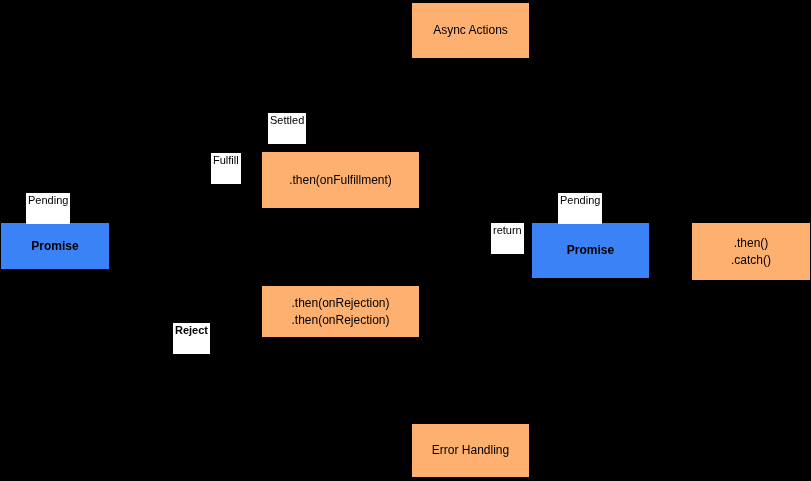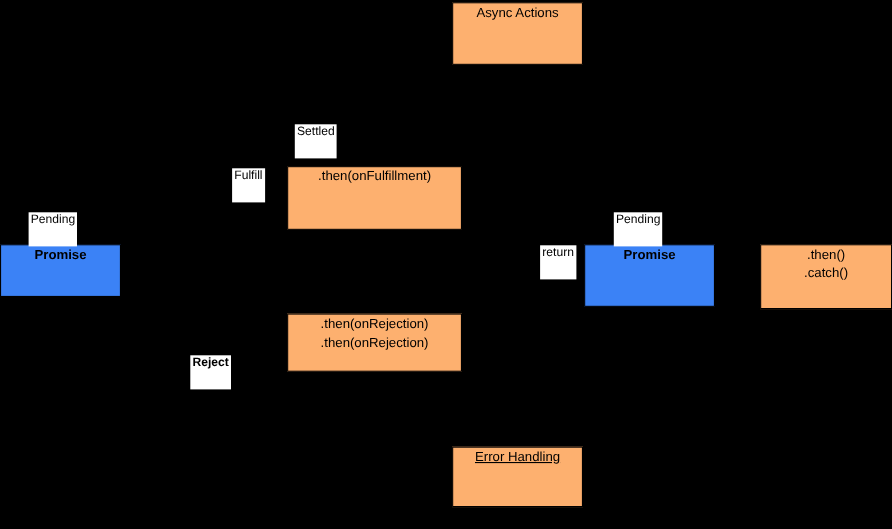--- a/index.html
+++ b/index.html
@@ -24,21 +24,21 @@
     width: 811px;
     height: 481px;
     pointer-events: none;
   }
   .node {
     position: absolute;
     box-sizing: border-box;
     display: flex;
     flex-direction: column;
     align-items: center;
-    justify-content: flex-start;
+    justify-content: center;
     text-align: center;
     color: #000000;
     font-size: 12px;
     line-height: 17px;
     border: 1px solid #000000;
   }
   .node.orange { background: #FDB06F; }
   .node.blue   { background: #3b82f6; font-weight: bold; font-size: 12px; }
 
   .node-line { display: block; white-space: nowrap; }
@@ -50,21 +50,21 @@
     font-size: 11px;
     line-height: 13px;
     padding: 1px 2px 17px 2px;
     white-space: nowrap;
   }
 
   
   #node-async-actions  { left: 411px; top: 2px;   width: 119px; height: 57px; }
   #node-then-fulfill   { left: 261px; top: 151px; width: 159px; height: 58px; }
   #node-then-reject    { left: 261px; top: 285px; width: 159px; height: 53px; }
-  #node-error-handling { left: 411px; top: 406px; width: 119px; height: 55px; text-decoration: underline; }
+  #node-error-handling { left: 411px; top: 423px; width: 119px; height: 55px; }
   #node-promise-left   { left: 0px;   top: 222px; width: 110px; height: 48px; }
   #node-promise-right  { left: 531px; top: 222px; width: 119px; height: 57px; }
   #node-then-catch     { left: 691px; top: 222px; width: 120px; height: 59px; }
 
   
   #label-pending-left  { left: 26px;  top: 193px; }
   #label-fulfill       { left: 187px; top: 153px; margin-left: 24px; }
   #label-settled       { left: 268px; top: 113px; }
   #label-reject        { left: 173px; top: 323px; font-weight: bold; }
   #label-return        { left: 491px; top: 223px; }

